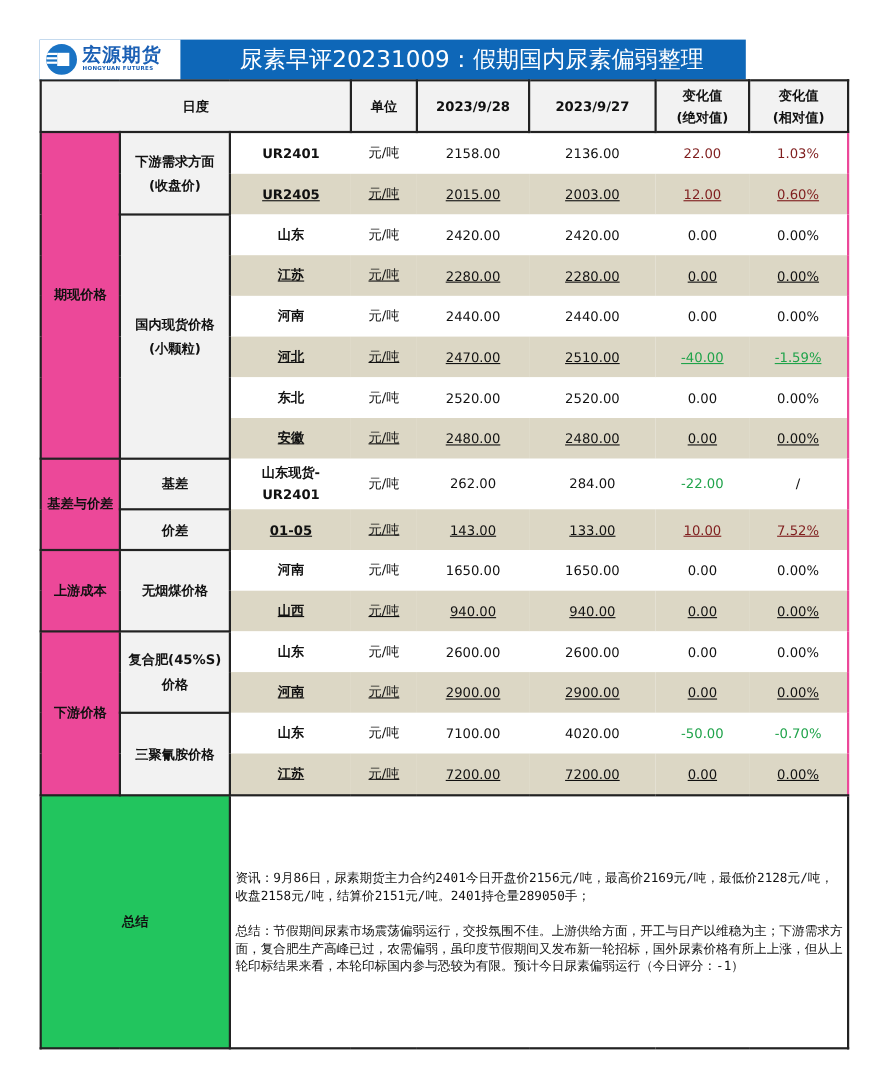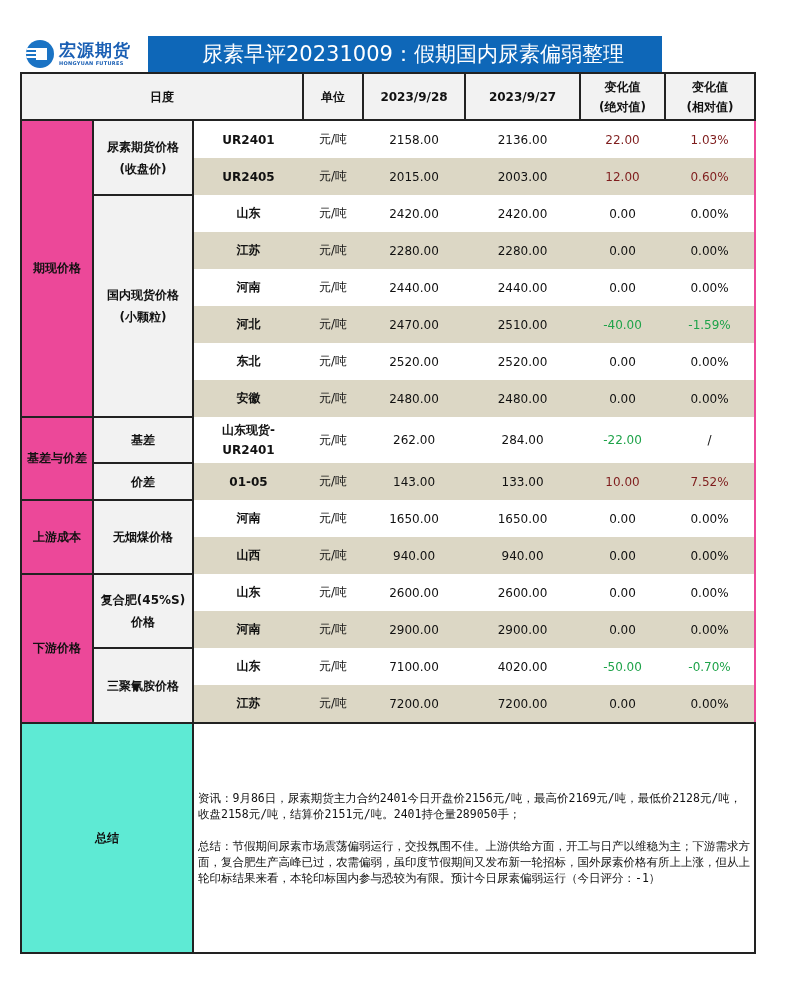--- a/index.html
+++ b/index.html
@@ -1,39 +1,39 @@
 <!DOCTYPE html>
 <html><head>
 <meta charset="utf-8">
 <style>
   html,body{margin:0;padding:0;background:#fff;}
   body{width:807px;height:984px;position:relative;font-family:"DejaVu Sans","Liberation Sans",sans-serif;color:#111;}
-  .sheet{position:absolute;left:20px;top:36px;width:642px;}
+  .sheet{position:absolute;left:36px;top:36px;width:642px;}
   .titlebar{position:relative;height:36px;background:#0e67b8;display:flex;align-items:center;}
   .logo{position:absolute;left:0;top:0;width:128px;height:36px;background:#fff;display:flex;align-items:center;}
   .logo-mark{width:28px;height:28px;border-radius:50%;background:#1a73c4;margin-left:6px;position:relative;overflow:hidden;}
   .logo-mark::before{content:"";position:absolute;left:10px;top:8px;width:11px;height:12px;background:#fff;}
   .logo-mark::after{content:"";position:absolute;left:0;top:12px;width:10px;height:2px;background:#fff;box-shadow:0 4px 0 #fff,0 -4px 0 #fff;}
   .logo-text{margin-left:5px;line-height:1;}
   .logo-cn{font-size:17px;font-weight:bold;color:#1a5fb4;letter-spacing:1px;}
   .logo-en{font-size:5px;font-weight:bold;color:#1a5fb4;letter-spacing:.3px;margin-top:2px;}
   .title{position:absolute;left:182px;top:0;height:36px;line-height:36px;color:#fff;font-size:21px;font-weight:normal;white-space:nowrap;}
   table{border-collapse:collapse;width:734px;table-layout:fixed;font-size:12px;}
   td{text-align:center;vertical-align:middle;padding:0;border:0;}
   .hdr td{height:45px;background:#f2f2f2;font-weight:bold;border:2px solid #222;line-height:20px;}
   .grp{background:#ec4899;font-weight:bold;border:2px solid #222;}
   .sub{background:#f2f2f2;font-weight:bold;border:2px solid #222;line-height:22px;}
   .r td.d{height:37px;}
   .w td.d{background:#fff;margin-top:40px;}
-  .g td.d{background:#dcd7c5;}
+  .g td.d{background:#dcd7c5;text-decoration:underline;}
   .item{font-weight:bold;}
   .lastcol{border-right:2px solid #ec4899;}
   .red{color:#7f1d1d;}
   .green{color:#1fa34a;}
-  .summary-label{background:#5eead4;font-weight:bold;border:2px solid #222;}
+  .summary-label{background:#22c55e;font-weight:bold;border:2px solid #222;}
   .summary-text{border:2px solid #222;text-align:left;vertical-align:middle;font-family:"DejaVu Sans Mono","Liberation Mono",monospace;font-size:11.5px;line-height:16px;padding:0 4px 0 4px;color:#111;}
   .summary-text p{margin:0;}
   .summary-text p+p{margin-top:16px;}
   .bottomrow td.d{border-bottom:2px solid #222;}
 </style>
 </head>
 <body>
 
 <div class="sheet">
   <div class="titlebar">
@@ -63,21 +63,21 @@
       <td colspan="3">日度</td>
       <td>单位</td>
       <td>2023/9/28</td>
       <td>2023/9/27</td>
       <td><span>变化值</span><br><span>(绝对值)</span></td>
       <td><span>变化值</span><br><span>(相对值)</span></td>
     </tr>
 
     <tr class="r w">
       <td rowspan="8" class="grp">期现价格</td>
-      <td rowspan="2" class="sub"><span>尿素期货价格</span><br><span>(收盘价)</span></td>
+      <td rowspan="2" class="sub"><span>下游需求方面</span><br><span>(收盘价)</span></td>
       <td class="d item">UR2401</td>
       <td class="d">元/吨</td>
       <td class="d">2158.00</td>
       <td class="d">2136.00</td>
       <td class="d red">22.00</td>
       <td class="d red lastcol">1.03%</td>
     </tr>
     <tr class="r g">
       <td class="d item">UR2405</td>
       <td class="d">元/吨</td>

